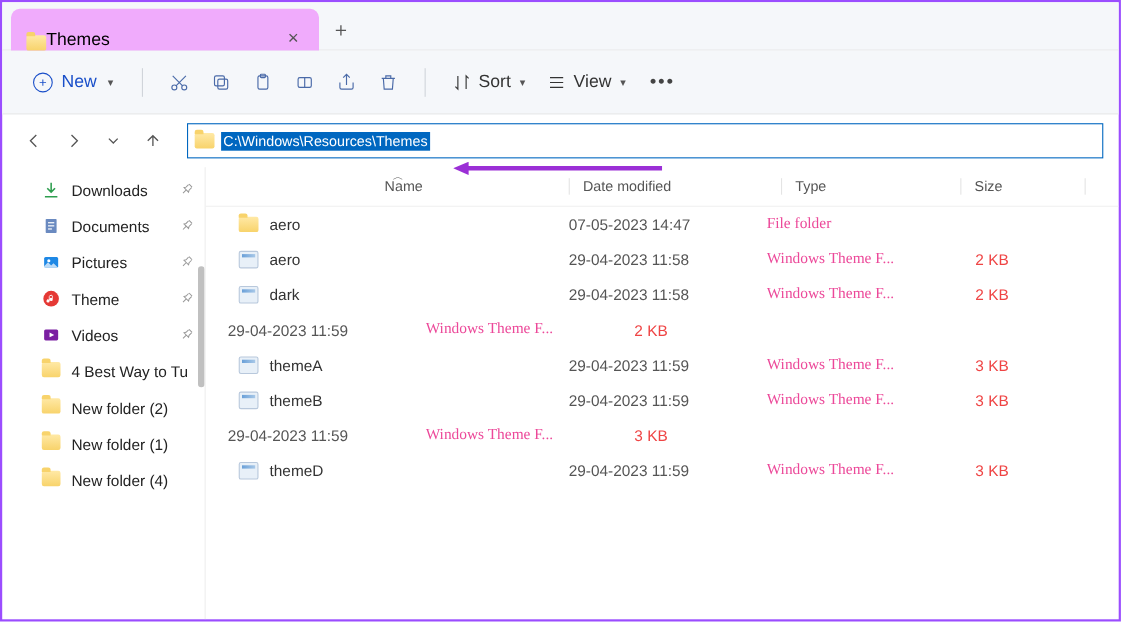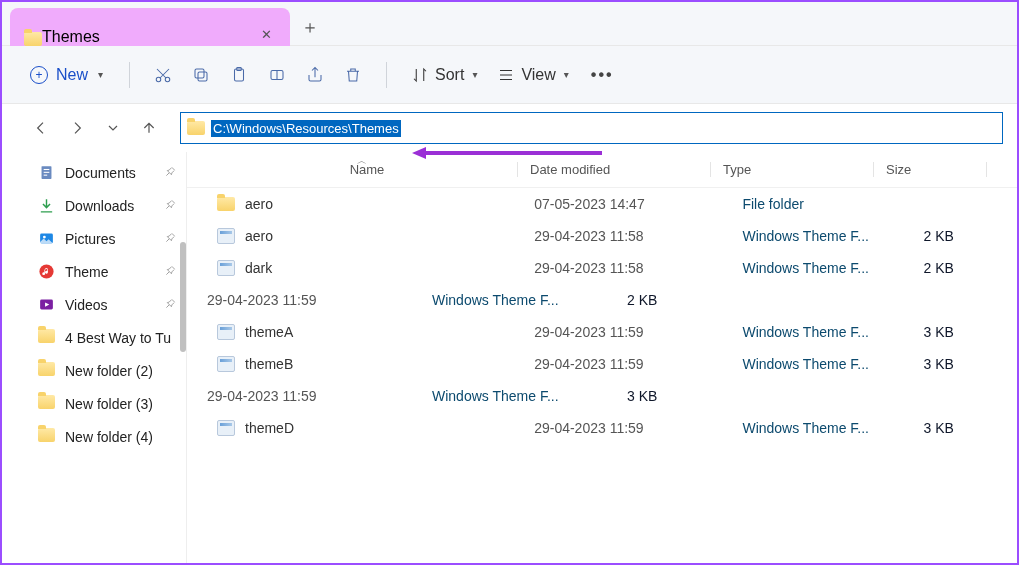--- a/index.html
+++ b/index.html
@@ -16,21 +16,21 @@
 .btn-new { display:flex; align-items:center; gap:8px; padding: 6px 10px; color:#1a4fc9; border-radius:4px; cursor:pointer;}
 .circ-plus { width:18px; height:18px; border:1.5px solid #1a4fc9; border-radius:50%; display:flex; align-items:center; justify-content:center; font-size:12px; color:#1a4fc9; line-height:1;}
 .chev { font-size:10px; color:#555; margin-left:2px;}
 .divider { width:1px; height:26px; background:#d0d4da; margin: 0 12px;}
 .tool-ico { width:34px; height:34px; display:flex; align-items:center; justify-content:center; color:#3a5fa8; cursor:pointer; border-radius:4px;}
 .tool-ico svg { width:18px; height:18px; stroke:#4a6aa8; fill:none; stroke-width:1.4;}
 .labeled { display:flex; align-items:center; gap:6px; padding:6px 8px; cursor:pointer; color:#333;}
 .labeled svg { width:18px; height:18px; stroke:#333; fill:none; stroke-width:1.4;}
 .dots { letter-spacing:2px; font-weight:bold; color:#444; padding:0 10px; cursor:pointer;}
 
-.navrow { height: 48px; display:flex; align-items:center; padding: 0 14px; gap: 6px; margin-left: 10px;}
+.navrow { height: 48px; display:flex; align-items:center; padding: 0 14px; gap: 6px;}
 .nav-ico { width:30px; height:30px; display:flex; align-items:center; justify-content:center; color:#555; cursor:pointer;}
 .nav-ico svg { width:16px; height:16px; stroke:#555; fill:none; stroke-width:1.8;}
 .addrbar { flex:1; margin-left:10px; height:32px; border:1px solid #0067c0; display:flex; align-items:center; padding:0 6px; gap:6px;}
 .addr-text { color:#fff; background:#0067c0; padding:1px 2px; font-size:13px;}
 
 .annotation-arrow { position:absolute; top: 145px; left: 410px; width: 190px; height: 12px; pointer-events:none;}
 
 .main { display:flex; height: calc(100% - 44px - 58px - 48px); }
 .sidebar { width: 185px; border-right: 1px solid #eee; overflow:hidden; padding-top:4px; position:relative;}
 .sb-scroll { position:absolute; right:0; top:90px; width:6px; height:110px; background:#c0c0c0; border-radius:3px;}
@@ -39,25 +39,25 @@
 
 .filearea { flex:1; overflow:hidden;}
 .colhead { display:flex; padding: 10px 0 10px 20px; font-size:13px; color:#555; border-bottom:1px solid #f0f0f0; position:relative;}
 .col-name { width: 310px; padding-left:10px;text-align:center;}
 .col-date { width: 180px;}
 .col-type { width: 150px;}
 .col-size { width: 100px; text-align:left; padding-right:30px;}
 .sort-arrow { position:absolute; left:170px; top:2px; font-size:10px; color:#666;}
 .col-div { width:1px; background:#e4e4e4; margin-right:12px;}
 
-.row { display:flex; align-items:center; padding: 8px 0 8px 20px; font-size:14px; color:#333; cursor:pointer;gap:45px;}
+.row { display:flex; align-items:center; padding: 8px 0 8px 20px; font-size:14px; color:#333; cursor:pointer;}
 .r-name { width:310px; display:flex; align-items:center; gap:10px; padding-left:10px;}
 .r-date { width:180px; color:#555;}
-.r-type { width:150px; color:#0c4a6e; white-space:nowrap; overflow:hidden; text-overflow:ellipsis;}
-.r-size { width:100px; padding-right:30px; color:#0f172a;}
+.r-type { width:150px; color:#ec4899; white-space:nowrap; overflow:hidden; text-overflow:ellipsis;font-family:Liberation Serif, serif;}
+.r-size { width:100px; text-align:right; padding-right:30px; color:#ef4444;}
 .file-ico { width:18px; height:16px; background:#e8f0f8; border:1px solid #b8c8dc; border-radius:2px; position:relative;}
 .file-ico::after { content:""; position:absolute; top:2px; left:2px; right:2px; height:3px; background:linear-gradient(90deg,#6aa0d8,#a8c8e8);}
 </style>
 </head>
 <body>
 
 <div class="titlebar">
   <div class="tab">
     <span class="folder-glyph"></span>
     <span>Themes</span>
@@ -157,45 +157,45 @@
 <svg class="annotation-arrow" viewBox="0 0 190 12">
   <line x1="190" y1="6" x2="12" y2="6" stroke="#9b2fd6" stroke-width="4"></line>
   <polygon points="0,6 14,0 14,12" fill="#9b2fd6"></polygon>
 </svg>
 
 <div class="main">
   <div class="sidebar">
     <div id="sb-items">
         <div class="sb-item">
           <span style="width:17px;height:17px;display:inline-flex">
+            <svg viewBox="0 0 24 24" stroke="#2e9e4f" fill="none" stroke-width="2">
+              <path d="M12 3v12m-5-5l5 5 5-5M4 21h16"></path>
+            </svg>
+          </span>
+          <span>Downloads</span>
+          <span class="pin"><svg width="11" height="11" viewBox="0 0 24 24" stroke="#999" fill="none" stroke-width="2">
+              <path d="M15 3l6 6M14 4l-5 5-4 1 9 9 1-4 5-5M9 15l-6 6"></path>
+            </svg></span>
+        </div>
+        <div class="sb-item">
+          <span style="width:17px;height:17px;display:inline-flex">
             <svg viewBox="0 0 24 24" fill="#4a6aa8">
               <rect x="5" y="3" width="14" height="18" rx="1" fill="#6a8ac0"></rect>
               <rect x="8" y="7" width="8" height="1.5" fill="#fff"></rect>
               <rect x="8" y="11" width="8" height="1.5" fill="#fff"></rect>
               <rect x="8" y="15" width="5" height="1.5" fill="#fff"></rect>
             </svg>
           </span>
           <span>Documents</span>
           <span class="pin"><svg width="11" height="11" viewBox="0 0 24 24" stroke="#999" fill="none" stroke-width="2">
               <path d="M15 3l6 6M14 4l-5 5-4 1 9 9 1-4 5-5M9 15l-6 6"></path>
             </svg></span>
         </div>
         <div class="sb-item">
           <span style="width:17px;height:17px;display:inline-flex">
-            <svg viewBox="0 0 24 24" stroke="#2e9e4f" fill="none" stroke-width="2">
-              <path d="M12 3v12m-5-5l5 5 5-5M4 21h16"></path>
-            </svg>
-          </span>
-          <span>Downloads</span>
-          <span class="pin"><svg width="11" height="11" viewBox="0 0 24 24" stroke="#999" fill="none" stroke-width="2">
-              <path d="M15 3l6 6M14 4l-5 5-4 1 9 9 1-4 5-5M9 15l-6 6"></path>
-            </svg></span>
-        </div>
-        <div class="sb-item">
-          <span style="width:17px;height:17px;display:inline-flex">
             <svg viewBox="0 0 24 24" fill="#1e88e5">
               <rect x="3" y="5" width="18" height="14" rx="2"></rect>
               <circle cx="9" cy="10" r="2" fill="#fff"></circle>
               <path d="M3 17l5-5 4 4 3-3 6 6H3z" fill="#fff" opacity="0.7"></path>
             </svg>
           </span>
           <span>Pictures</span>
           <span class="pin"><svg width="11" height="11" viewBox="0 0 24 24" stroke="#999" fill="none" stroke-width="2">
               <path d="M15 3l6 6M14 4l-5 5-4 1 9 9 1-4 5-5M9 15l-6 6"></path>
             </svg></span>
@@ -233,21 +233,21 @@
         <div class="sb-item">
           <span style="width:17px;height:17px;display:inline-flex">
             <span class="folder-glyph"></span>
           </span>
           <span>New folder (2)</span>
         </div>
         <div class="sb-item">
           <span style="width:17px;height:17px;display:inline-flex">
             <span class="folder-glyph"></span>
           </span>
-          <span>New folder (3)</span>
+          <span>New folder (1)</span>
         </div>
         <div class="sb-item">
           <span style="width:17px;height:17px;display:inline-flex">
             <span class="folder-glyph"></span>
           </span>
           <span>New folder (4)</span>
         </div>
       </div>
     <div class="sb-scroll"></div>
   </div>

